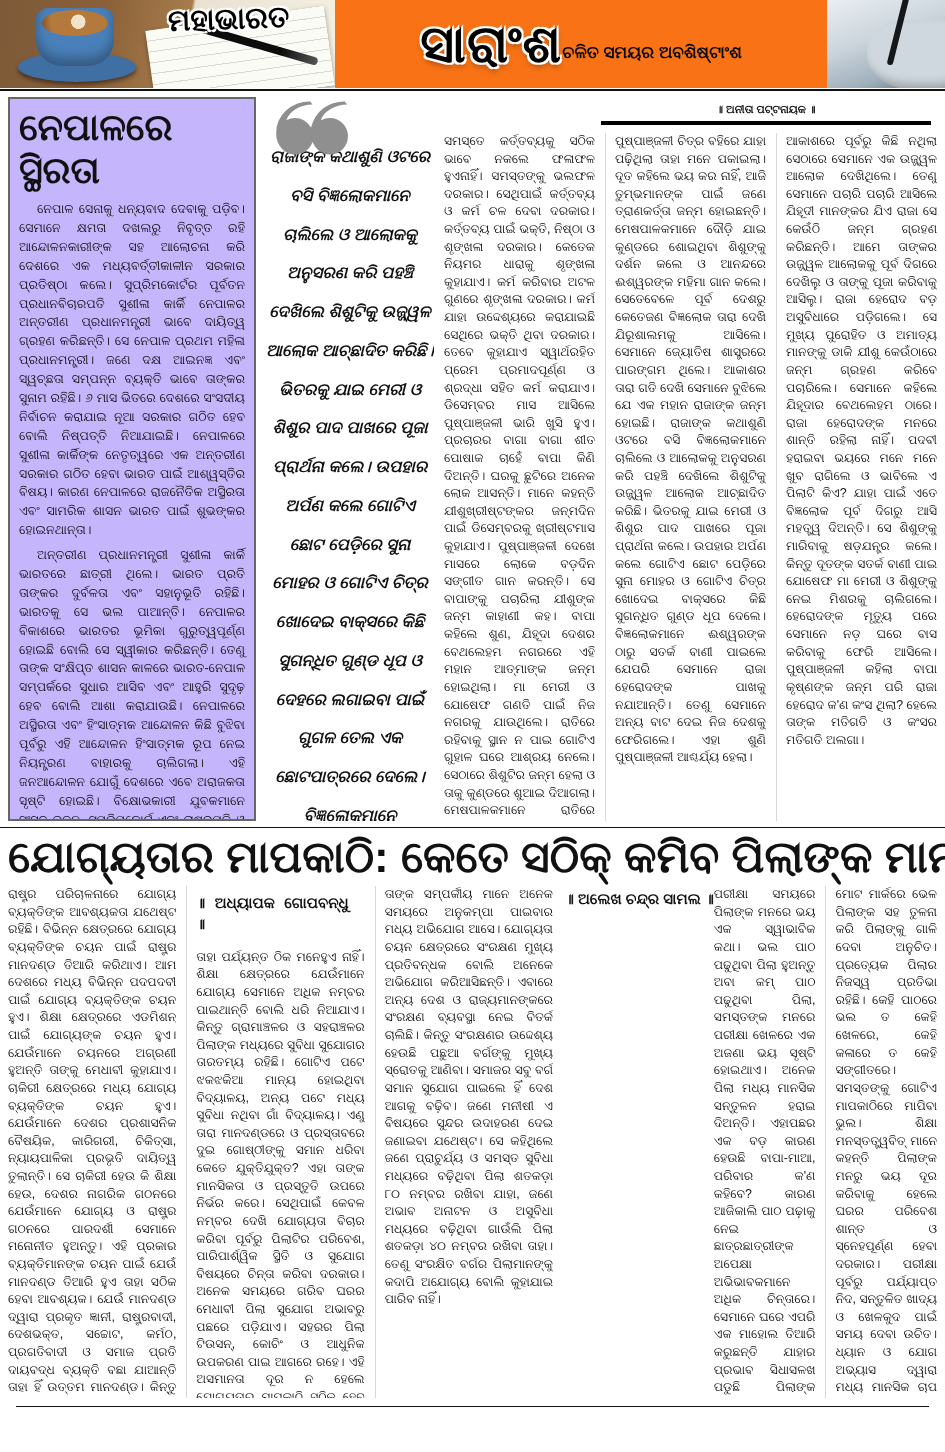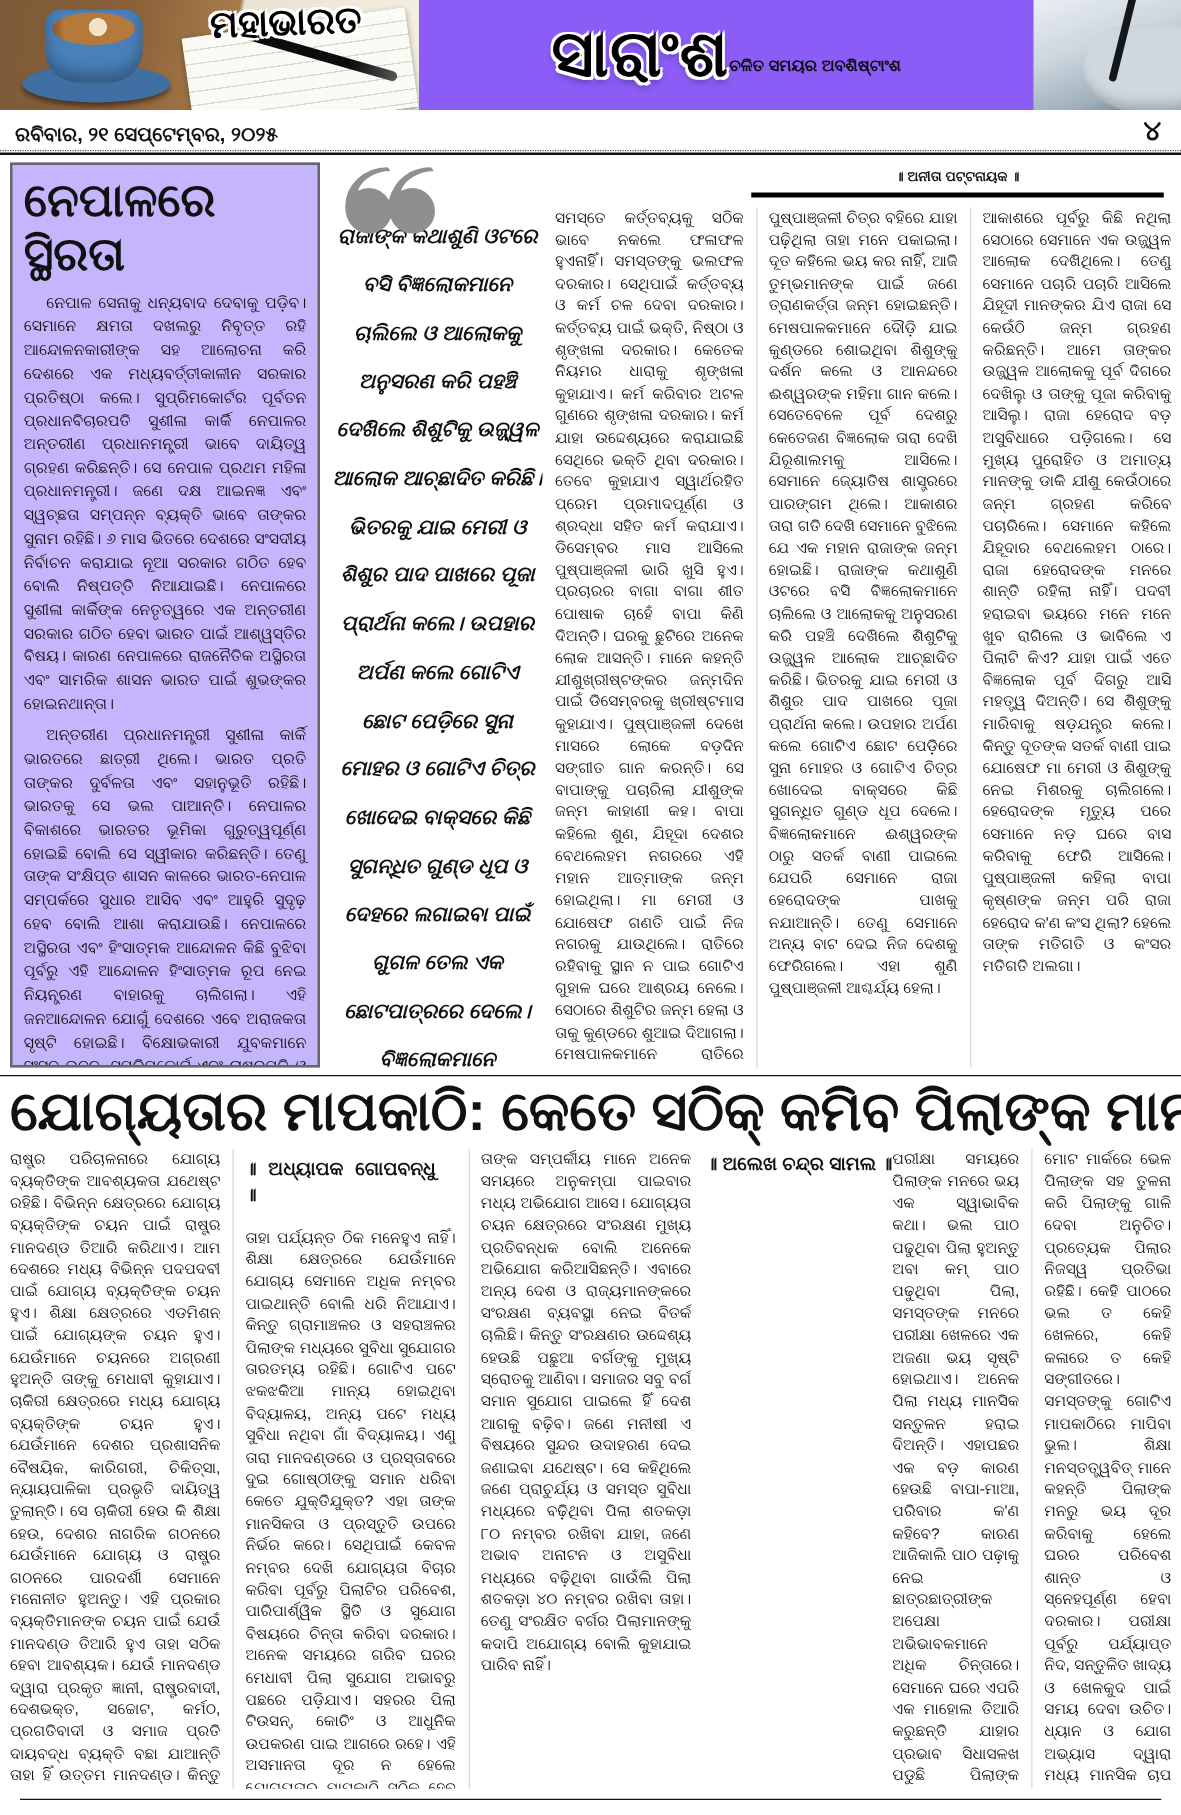--- a/index.html
+++ b/index.html
@@ -8,24 +8,24 @@
 
   
   .banner{height:88px;display:flex;position:relative;background:#cfe9f6;}
   .photo-left{flex:0 0 335px;position:relative;overflow:hidden;
     background:linear-gradient(100deg,#7d5a38 0%,#8a6038 30%,#a77c4c 55%,#e9e2d2 56%,#f4efe2 100%);}
   .saucer{position:absolute;left:18px;top:52px;width:118px;height:30px;border-radius:50%;background:#3f6fa3;box-shadow:0 3px 4px rgba(0,0,0,.45);}
   .cup{position:absolute;left:36px;top:8px;width:78px;height:58px;border-radius:12px 12px 26px 26px;background:#4a80ba;box-shadow:inset 0 -8px 12px rgba(0,0,0,.3);}
   .coffee{position:absolute;left:42px;top:10px;width:66px;height:26px;border-radius:50%;background:radial-gradient(circle at 55% 45%,#f2e3c8 0 18%,#b5793c 19% 70%,#7c4a1d 100%);}
   .paper{position:absolute;left:150px;top:18px;width:180px;height:80px;background:repeating-linear-gradient(#fbfbf6 0 10px,#d9d9cf 10px 11px);transform:rotate(-8deg);box-shadow:0 2px 5px rgba(0,0,0,.35);}
   .pen{position:absolute;left:190px;top:40px;width:130px;height:8px;background:linear-gradient(90deg,#0c0c0c 70%,#555);border-radius:4px;transform:rotate(16deg);}
-  .banner-center{flex:1;display:flex;align-items:center;justify-content:center;background:#8b5cf6;}
+  .banner-center{flex:1;display:flex;align-items:center;justify-content:center;background:#f97316;}
   .section-title{font-size:52px;font-weight:bold;letter-spacing:1px;color:#000;
     text-shadow:-2px -2px 0 #fff,2px -2px 0 #fff,-2px 2px 0 #fff,2px 2px 0 #fff,0 4px 6px rgba(0,0,0,.35);}
-  .section-subtitle{font-size:13px;font-weight:bold;color:#0a0a0a;margin-top:18px;}
+  .section-subtitle{font-size:17px;font-weight:bold;color:#0a0a0a;margin-top:18px;}
   .photo-right{flex:0 0 118px;position:relative;overflow:hidden;
     background:linear-gradient(160deg,#e9eef2 0%,#cdd6dd 40%,#9fb0bc 75%,#5d6a74 100%);}
   .hand{position:absolute;right:-18px;top:20px;width:96px;height:70px;background:#cfd8df;border-radius:40% 20% 20% 50%;box-shadow:inset -6px -6px 10px rgba(0,0,0,.25);}
   .pen2{position:absolute;right:44px;top:-4px;width:6px;height:70px;background:#15181b;transform:rotate(14deg);border-radius:3px;}
   .masthead{position:absolute;left:168px;top:2px;font-size:30px;font-weight:bold;color:#000;transform:rotate(-2deg);
     text-shadow:-2px -2px 0 #fff,2px -2px 0 #fff,-2px 2px 0 #fff,2px 2px 0 #fff;}
 
   
   .dateline{display:flex;justify-content:space-between;align-items:flex-end;padding:4px 10px 2px 12px;
     border-bottom:1px dotted #555;}
@@ -84,24 +84,20 @@
       <span class="section-title">ସାରାଂଶ</span>
       <span class="section-subtitle">ଚଳିତ ସମୟର ଅବଶିଷ୍ଟାଂଶ</span>
     </div>
     <div class="photo-right">
       <div class="hand"></div>
       <div class="pen2"></div>
     </div>
     <div class="masthead">ମହାଭାରତ</div>
   </div>
 
-  <div class="dateline">
-    <span class="date">ରବିବାର, ୨୧ ସେପ୍ଟେମ୍ବର, ୨୦୨୫</span>
-    <span class="pageno">୪</span>
-  </div>
   <div class="rule-solid"></div>
 
   <div class="topzone">
 
     <div class="nepal-box">
       <h1 class="nepal-headline">ନେପାଳରେ ସ୍ଥିରତା</h1>
       <div class="nepal-body">
         <p>ନେପାଳ ସେନାକୁ ଧନ୍ୟବାଦ ଦେବାକୁ ପଡ଼ିବ। ସେମାନେ କ୍ଷମତା ଦଖଲରୁ ନିବୃତ୍ତ ରହି ଆନ୍ଦୋଳନକାରୀଙ୍କ ସହ ଆଲୋଚନା କରି ଦେଶରେ ଏକ ମଧ୍ୟବର୍ତ୍ତୀକାଳୀନ ସରକାର ପ୍ରତିଷ୍ଠା କଲେ। ସୁପ୍ରିମକୋର୍ଟର ପୂର୍ବତନ ପ୍ରଧାନବିଚାରପତି ସୁଶୀଳା କାର୍କି ନେପାଳର ଅନ୍ତରୀଣ ପ୍ରଧାନମନ୍ତ୍ରୀ ଭାବେ ଦାୟିତ୍ୱ ଗ୍ରହଣ କରିଛନ୍ତି। ସେ ନେପାଳ ପ୍ରଥମ ମହିଳା ପ୍ରଧାନମନ୍ତ୍ରୀ। ଜଣେ ଦକ୍ଷ ଆଇନଜ୍ଞ ଏବଂ ସ୍ୱଚ୍ଛତା ସମ୍ପନ୍ନ ବ୍ୟକ୍ତି ଭାବେ ତାଙ୍କର ସୁନାମ ରହିଛି। ୬ ମାସ ଭିତରେ ଦେଶରେ ସଂସଦୀୟ ନିର୍ବାଚନ କରାଯାଇ ନୂଆ ସରକାର ଗଠିତ ହେବ ବୋଲି ନିଷ୍ପତ୍ତି ନିଆଯାଇଛି। ନେପାଳରେ ସୁଶୀଳା କାର୍କିଙ୍କ ନେତୃତ୍ୱରେ ଏକ ଅନ୍ତରୀଣ ସରକାର ଗଠିତ ହେବା ଭାରତ ପାଇଁ ଆଶ୍ୱସ୍ତିର ବିଷୟ। କାରଣ ନେପାଳରେ ରାଜନୈତିକ ଅସ୍ଥିରତା ଏବଂ ସାମରିକ ଶାସନ ଭାରତ ପାଇଁ ଶୁଭଙ୍କର ହୋଇନଥାନ୍ତା।</p>
         <p>ଅନ୍ତରୀଣ ପ୍ରଧାନମନ୍ତ୍ରୀ ସୁଶୀଳା କାର୍କି ଭାରତରେ ଛାତ୍ରୀ ଥିଲେ। ଭାରତ ପ୍ରତି ତାଙ୍କର ଦୁର୍ବଳତା ଏବଂ ସହାନୁଭୂତି ରହିଛି। ଭାରତକୁ ସେ ଭଲ ପାଆନ୍ତି। ନେପାଳର ବିକାଶରେ ଭାରତର ଭୂମିକା ଗୁରୁତ୍ୱପୂର୍ଣ୍ଣ ହୋଇଛି ବୋଲି ସେ ସ୍ୱୀକାର କରିଛନ୍ତି। ତେଣୁ ତାଙ୍କ ସଂକ୍ଷିପ୍ତ ଶାସନ କାଳରେ ଭାରତ-ନେପାଳ ସମ୍ପର୍କରେ ସୁଧାର ଆସିବ ଏବଂ ଆହୁରି ସୁଦୃଢ଼ ହେବ ବୋଲି ଆଶା କରାଯାଉଛି। ନେପାଳରେ ଅସ୍ଥିରତା ଏବଂ ହିଂସାତ୍ମକ ଆନ୍ଦୋଳନ କିଛି ବୁଝିବା ପୂର୍ବରୁ ଏହି ଆନ୍ଦୋଳନ ହିଂସାତ୍ମକ ରୂପ ନେଇ ନିୟନ୍ତ୍ରଣ ବାହାରକୁ ଚାଲିଗଲା। ଏହି ଜନଆନ୍ଦୋଳନ ଯୋଗୁଁ ଦେଶରେ ଏବେ ଅରାଜକତା ସୃଷ୍ଟି ହୋଇଛି। ବିକ୍ଷୋଭକାରୀ ଯୁବକମାନେ ସଂସଦ ଭବନ, ସୁପ୍ରିମକୋର୍ଟ ଏବଂ ରାଷ୍ଟ୍ରପତି ଓ ପ୍ରଧାନମନ୍ତ୍ରୀଙ୍କ ବାସଭବନ ଉପରେ ଆକ୍ରମଣ କରି ଏହାକୁ ଜାଳି ଦେଇଛନ୍ତି। ମନ୍ତ୍ରୀ ଏବଂ ଶାସକ ଦଳର ସଦସ୍ୟମାନଙ୍କୁ ଲୋକେ ରାସ୍ତାରେ ଗୋଡ଼ାଇ ଗୋଡ଼ାଇ ପିଟିଲେ।</p>
 

